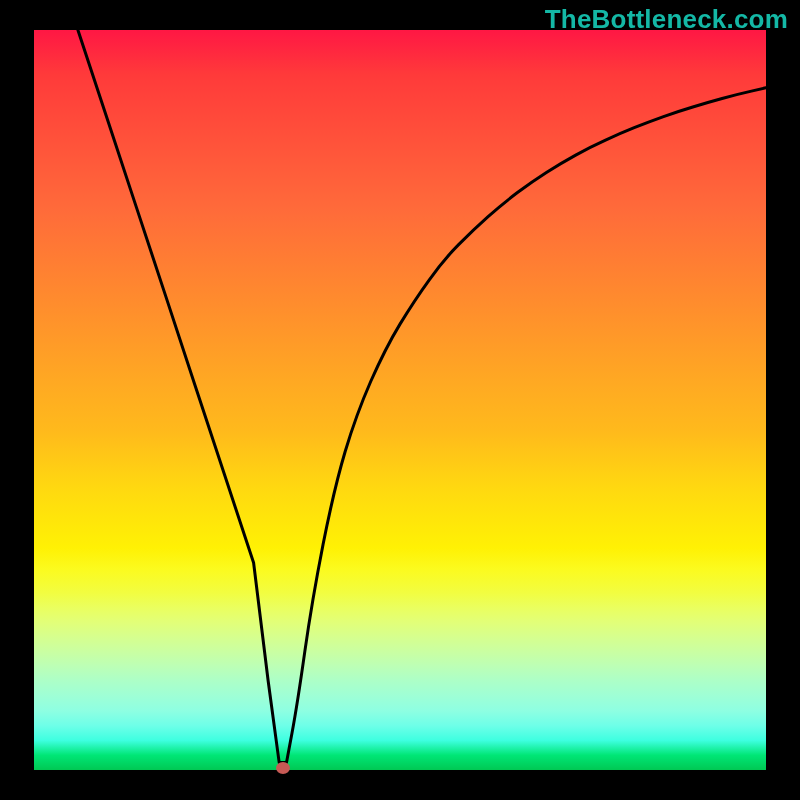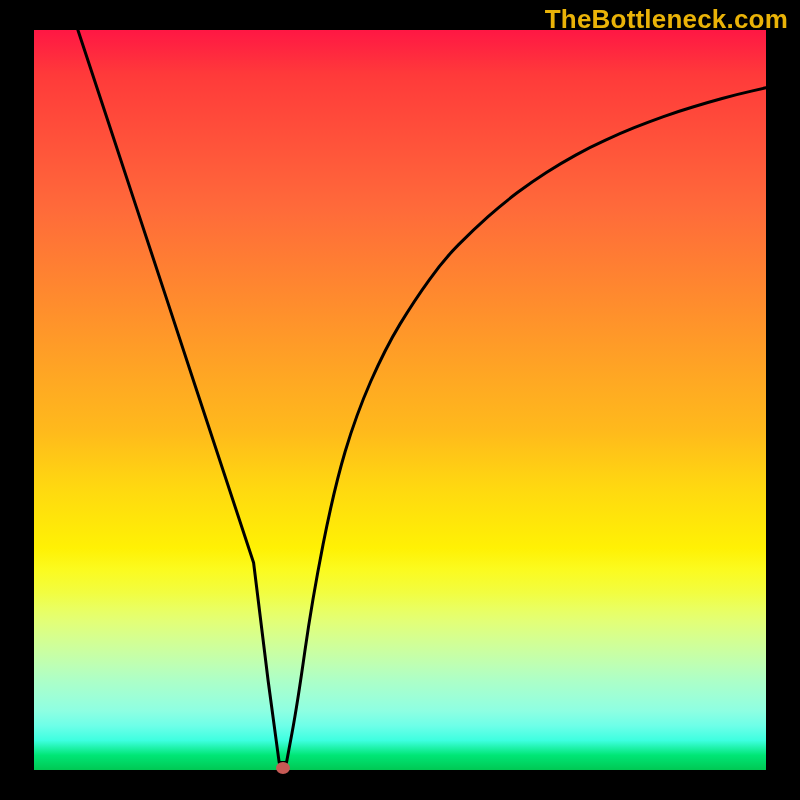--- a/index.html
+++ b/index.html
@@ -10,21 +10,21 @@
     height: 800px;
     background: #000;
   }
   .watermark {
     position: absolute;
     top: 4px;
     right: 12px;
     font-family: Arial, Helvetica, sans-serif;
     font-size: 26px;
     font-weight: 600;
-    color: #eab308;
+    color: #14b8a6;
     letter-spacing: 0.2px;
     z-index: 50;
   }
   .plot {
     position: absolute;
     left: 34px;
     top: 30px;
     width: 732px;
     height: 740px;
     background: linear-gradient(to bottom,

